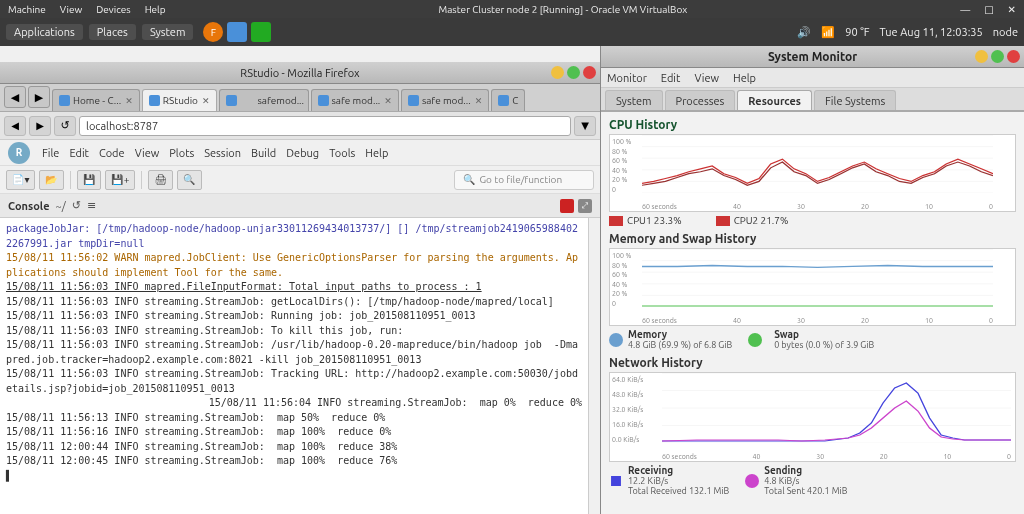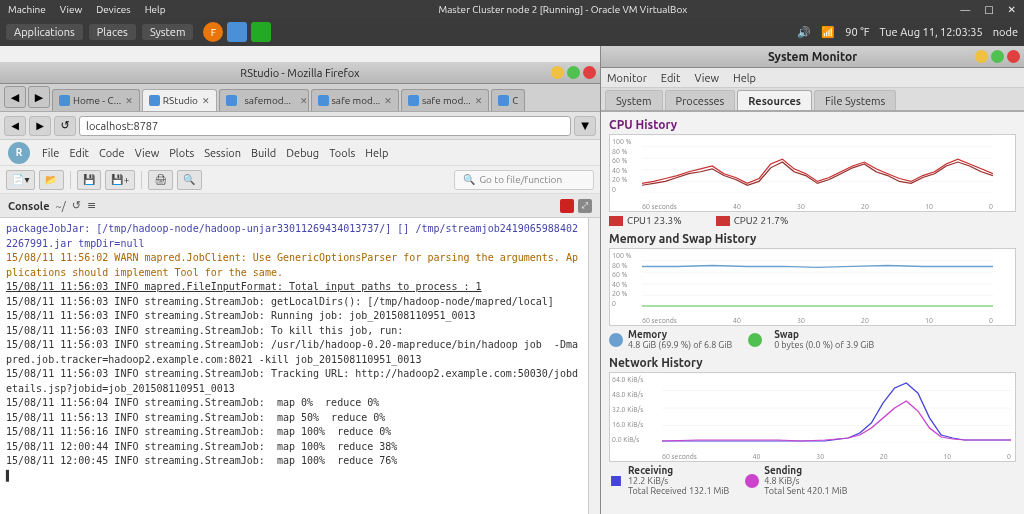--- a/index.html
+++ b/index.html
@@ -77,21 +77,21 @@
           <span>Home - C...</span>
           <span style="font-size:9px;color:#666;margin-left:1px;">✕</span>
         </div>
 
         <div style="height:22px;padding:0 6px;background:#f0f0f0;border:1px solid #aaa;border-bottom:none;display:flex;align-items:center;gap:3px;font-size:10px;color:#333;cursor:pointer;border-radius:3px 3px 0 0;max-width:90px;overflow:hidden;white-space:nowrap;">
           <div style="width:11px;height:11px;background:#4a90d9;border-radius:2px;flex-shrink:0;"></div>
           <span>RStudio</span>
           <span style="font-size:9px;color:#666;margin-left:1px;">✕</span>
         </div>
 
-        <div style="height:22px;padding:0 6px;background:#c0c0c0;border:1px solid #999;border-bottom:none;display:flex;align-items:center;gap:8px;font-size:10px;color:#333;cursor:pointer;border-radius:3px 3px 0 0;max-width:90px;overflow:hidden;white-space:nowrap;">
+        <div style="height:22px;padding:0 6px;background:#c0c0c0;border:1px solid #999;border-bottom:none;display:flex;align-items:center;gap:21px;font-size:10px;color:#333;cursor:pointer;border-radius:3px 3px 0 0;max-width:90px;overflow:hidden;white-space:nowrap;">
           <div style="width:11px;height:11px;background:#4a90d9;border-radius:2px;flex-shrink:0;"></div>
           <span>safemod...</span>
           <span style="font-size:9px;color:#666;margin-left:1px;">✕</span>
         </div>
 
         <div style="height:22px;padding:0 6px;background:#c0c0c0;border:1px solid #999;border-bottom:none;display:flex;align-items:center;gap:3px;font-size:10px;color:#333;cursor:pointer;border-radius:3px 3px 0 0;max-width:90px;overflow:hidden;white-space:nowrap;">
           <div style="width:11px;height:11px;background:#4a90d9;border-radius:2px;flex-shrink:0;"></div>
           <span>safe mod...</span>
           <span style="font-size:9px;color:#666;margin-left:1px;">✕</span>
         </div>
@@ -166,21 +166,21 @@
           <div style="flex:1; overflow:hidden; display:flex;">
             <div style="flex:1; padding:4px 6px; font-family:'DejaVu Sans Mono','Courier New',monospace; font-size:10px; color:#333; overflow-y:auto; line-height:1.45;">
               <div style="color:#4444aa; white-space:pre-wrap; word-break:break-all;">packageJobJar: [/tmp/hadoop-node/hadoop-unjar33011269434013737/] [] /tmp/streamjob24190659884022267991.jar tmpDir=null</div>
               <div style="white-space:pre-wrap; word-break:break-all; color:#aa6600;">15/08/11 11:56:02 WARN mapred.JobClient: Use GenericOptionsParser for parsing the arguments. Applications should implement Tool for the same.</div>
               <div style="white-space:pre-wrap; word-break:break-all;text-decoration:underline;">15/08/11 11:56:03 INFO mapred.FileInputFormat: Total input paths to process : 1</div>
               <div style="white-space:pre-wrap; word-break:break-all;">15/08/11 11:56:03 INFO streaming.StreamJob: getLocalDirs(): [/tmp/hadoop-node/mapred/local]</div>
               <div style="white-space:pre-wrap; word-break:break-all;">15/08/11 11:56:03 INFO streaming.StreamJob: Running job: job_201508110951_0013</div>
               <div style="white-space:pre-wrap; word-break:break-all;">15/08/11 11:56:03 INFO streaming.StreamJob: To kill this job, run:</div>
               <div style="white-space:pre-wrap; word-break:break-all;">15/08/11 11:56:03 INFO streaming.StreamJob: /usr/lib/hadoop-0.20-mapreduce/bin/hadoop job  -Dmapred.job.tracker=hadoop2.example.com:8021 -kill job_201508110951_0013</div>
               <div style="white-space:pre-wrap; word-break:break-all;">15/08/11 11:56:03 INFO streaming.StreamJob: Tracking URL: http://hadoop2.example.com:50030/jobdetails.jsp?jobid=job_201508110951_0013</div>
-              <div style="white-space:pre-wrap;">15/08/11 11:56:04 INFO streaming.StreamJob:  map 0%  reduce 0%</div>
+              <div style="white-space:pre-wrap;text-align:right;">15/08/11 11:56:04 INFO streaming.StreamJob:  map 0%  reduce 0%</div>
               <div style="white-space:pre-wrap;">15/08/11 11:56:13 INFO streaming.StreamJob:  map 50%  reduce 0%</div>
               <div style="white-space:pre-wrap;">15/08/11 11:56:16 INFO streaming.StreamJob:  map 100%  reduce 0%</div>
               <div style="white-space:pre-wrap;">15/08/11 12:00:44 INFO streaming.StreamJob:  map 100%  reduce 38%</div>
               <div style="white-space:pre-wrap;">15/08/11 12:00:45 INFO streaming.StreamJob:  map 100%  reduce 76%</div>
               <div style="display:flex;align-items:center;">
                 <span style="color:#333;">▌</span>
               </div>
             </div>
             <div style="width:12px;background:#f0f0f0;border-left:1px solid #ccc;"></div>
           </div>
@@ -209,21 +209,21 @@
       <div style="height:24px; background:#ddd; display:flex; align-items:flex-end; padding:0 4px; gap:2px; border-bottom:2px solid #aaa; flex-shrink:0;">
         <div style="height:20px;padding:0 10px;background:#ccc;border:1px solid #bbb;border-bottom:none;font-size:11px;color:#333;cursor:pointer;border-radius:3px 3px 0 0;display:flex;align-items:center;">System</div>
         <div style="height:20px;padding:0 10px;background:#ccc;border:1px solid #bbb;border-bottom:none;font-size:11px;color:#333;cursor:pointer;border-radius:3px 3px 0 0;display:flex;align-items:center;">Processes</div>
         <div style="height:20px;padding:0 10px;background:#f2f2f2;border:1px solid #aaa;border-bottom:none;font-size:11px;color:#333;cursor:pointer;border-radius:3px 3px 0 0;display:flex;align-items:center;font-weight:bold;">Resources</div>
         <div style="height:20px;padding:0 10px;background:#ccc;border:1px solid #bbb;border-bottom:none;font-size:11px;color:#333;cursor:pointer;border-radius:3px 3px 0 0;display:flex;align-items:center;">File Systems</div>
       </div>
 
       <div style="flex:1; overflow-y:auto; padding:6px 8px;">
 
         <div style="margin-bottom:6px;">
-          <div style="font-size:12px;font-weight:bold;color:#701a75;margin-bottom:3px;">CPU History</div>
+          <div style="font-size:12px;font-weight:bold;color:#14532d;margin-bottom:3px;">CPU History</div>
           <div style="background:white;border:1px solid #ccc;height:78px;position:relative;overflow:hidden;">
 
             <div style="position:absolute;left:2px;top:2px;bottom:18px;display:flex;flex-direction:column;justify-content:space-between;font-size:7px;color:#888;z-index:2;">
               <span>100 %</span>
                 <span>80 %</span>
                 <span>60 %</span>
                 <span>40 %</span>
                 <span>20 %</span>
                 <span>0</span>
             </div>

